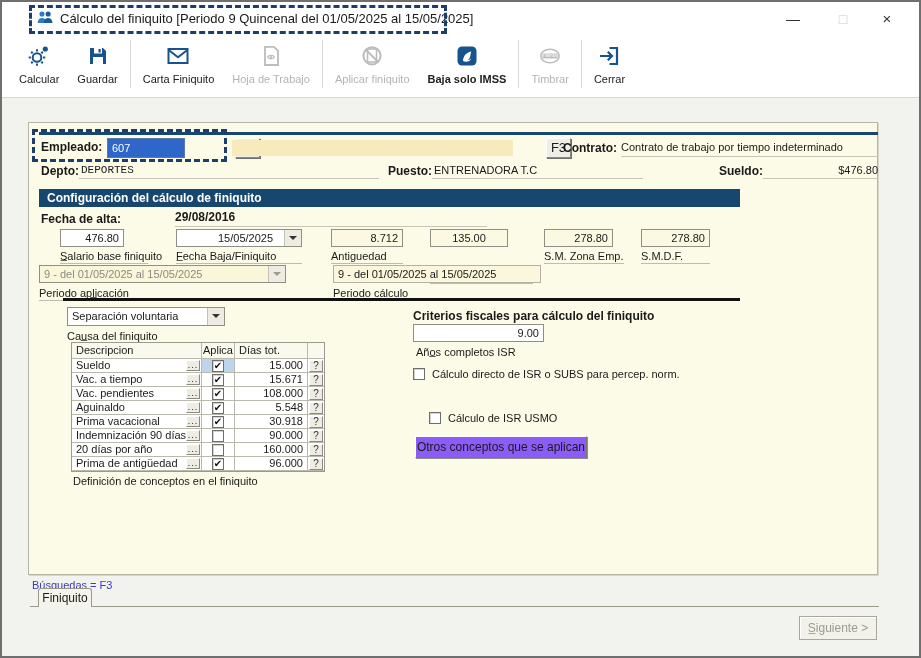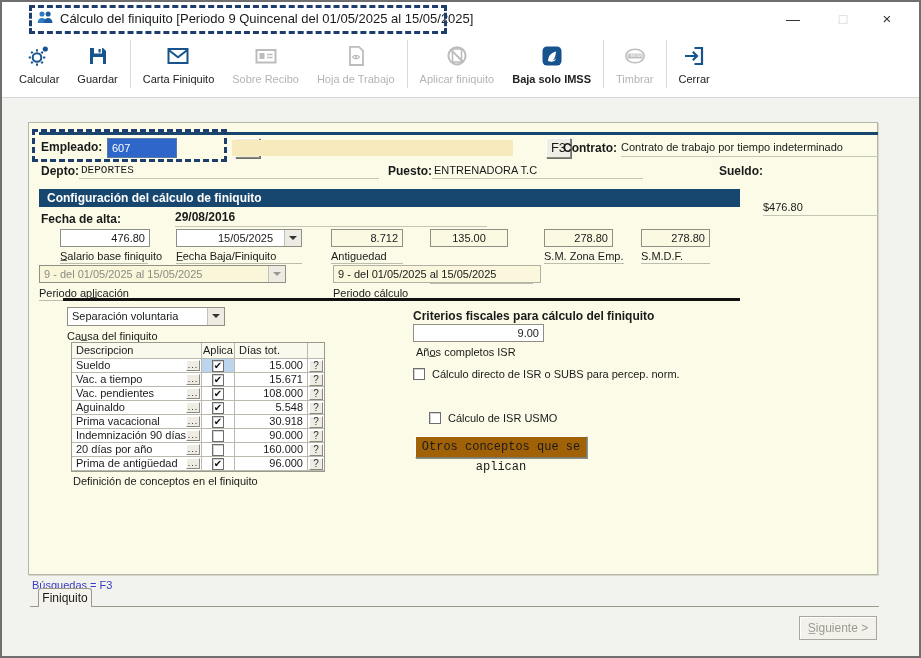--- a/index.html
+++ b/index.html
@@ -68,21 +68,21 @@
   .c-help{width:16px;border-right:none;display:flex;align-items:center;justify-content:center;}
   .mini-btn{background:#EFECE4;border:1px solid #8a8a7e;border-top-color:#fff;border-left-color:#fff;font-size:9px;line-height:8px;text-align:center;}
   .more-btn{position:absolute;right:1px;top:1px;width:14px;height:11px;letter-spacing:1px;}
   .help-btn{width:14px;height:12px;font-size:10px;line-height:10px;color:#333;}
   .cbox{width:12px;height:12px;background:#fff;border:1px solid #6e6e6e;box-shadow:inset 1px 1px 0 #d2d2d2;text-align:center;font-family:"DejaVu Sans",sans-serif;font-size:10px;line-height:10px;color:#111;font-weight:bold;}
 
   .chk-row{position:absolute;display:flex;align-items:flex-start;}
   .chk-row .cbox{margin-right:7px;flex:0 0 12px;}
   .chk-row .clabel{font-size:11px;line-height:13px;}
 
-  .push-btn{position:absolute;background:#a16207;border:1px solid #7a7a6e;border-top-color:#fff;border-left-color:#fff;box-shadow:1px 1px 0 #8f8f85;font-size:12px;text-align:center;font-family:Liberation Mono, monospace;}
+  .push-btn{position:absolute;background:#8b5cf6;border:1px solid #7a7a6e;border-top-color:#fff;border-left-color:#fff;box-shadow:1px 1px 0 #8f8f85;font-size:12px;text-align:center;}
 
   .status-line{position:absolute;left:30px;top:481px;color:#3A3AC8;font-size:11px;}
   .tabstrip-line{position:absolute;left:28px;top:508px;width:849px;height:1px;background:#9a9a8c;}
   .tab{position:absolute;left:36px;top:490px;width:54px;height:19px;background:#F4F3EC;border:1px solid #9a9a8c;border-bottom:none;border-radius:3px 3px 0 0;text-align:center;font-size:12px;line-height:18px;z-index:2;}
   .next-btn{position:absolute;left:797px;top:518px;width:78px;height:24px;background:#F2F1EA;border:1px solid #a8a8a0;box-shadow:inset 1px 1px 0 #fff;color:#9b9b93;font-size:12px;text-align:center;line-height:22px;}
 </style>
 </head>
 <body>
 
 <div id="window">
@@ -135,30 +135,20 @@
           <svg viewBox="0 0 24 24">
             <rect x="2.5" y="5" width="19" height="14" fill="none" stroke="#17538C" stroke-width="2"></rect>
             <path d="M3 6.2l9 7 9-7" fill="none" stroke="#17538C" stroke-width="2"></path>
           </svg>
         </span>
         <span class="tlabel">Carta Finiquito</span>
       </div>
       <div class="tb-btn disabled">
         <span class="ticon">
           <svg viewBox="0 0 24 24">
-            <rect x="2.5" y="6" width="19" height="12.5" fill="none" stroke="#bcbcbc" stroke-width="2"></rect>
-            <rect x="5.5" y="9" width="5" height="6" fill="#bcbcbc"></rect>
-            <path d="M13 10.5h5.5 M13 13.5h5.5" stroke="#bcbcbc" stroke-width="1.5"></path>
-          </svg>
-        </span>
-        <span class="tlabel">Sobre Recibo</span>
-      </div>
-      <div class="tb-btn disabled">
-        <span class="ticon">
-          <svg viewBox="0 0 24 24">
             <path d="M6 2.8h9l4 4V21H6z" fill="none" stroke="#bcbcbc" stroke-width="1.8"></path>
             <path d="M8.5 13c1.5-2.3 5.5-2.3 7 0-1.5 2.3-5.5 2.3-7 0z" fill="none" stroke="#bcbcbc" stroke-width="1.3"></path>
             <circle cx="12" cy="13" r="1.1" fill="#bcbcbc"></circle>
           </svg>
         </span>
         <span class="tlabel">Hoja de Trabajo</span>
       </div>
       <div class="tb-sep"></div>
       <div class="tb-btn disabled">
         <span class="ticon">
@@ -200,40 +190,40 @@
         </span>
         <span class="tlabel">Cerrar</span>
       </div>
     </div>
 
   <div class="content">
     <div class="panel">
       <div class="navy-line"></div>
 
       <span class="abs blbl" style="left:12px;top:17px;">Empleado:</span>
-      <div class="tfield sel-blue" style="left:78px;top:15px;width:70px;height:20px;line-height:18px;">607</div>
+      <div class="tfield sel-blue" style="left:78px;top:15px;width:78px;height:20px;line-height:18px;">607</div>
       <div class="btn3d" style="left:174px;top:15px;width:25px;height:20px;line-height:18px;">F3</div>
       <div class="abs" style="left:203px;top:17px;width:281px;height:16px;background:#F7EBBE;"></div>
       <div class="btn3d" style="left:485px;top:15px;width:25px;height:20px;line-height:18px;">F3</div>
       <span class="abs blbl" style="left:534px;top:18px;">Contrato:</span>
       <div class="abs uline" style="left:592px;top:16px;width:257px;height:18px;line-height:17px;">Contrato de trabajo por tiempo indeterminado</div>
 
       <span class="abs blbl" style="left:12px;top:41px;">Depto:</span>
       <div class="abs uline" style="left:50px;top:39px;width:300px;height:17px;line-height:16px;padding-left:2px;font-family:Liberation Mono, monospace;">DEPORTES</div>
       <span class="abs blbl" style="left:359px;top:41px;">Puesto:</span>
       <div class="abs uline" style="left:403px;top:39px;width:211px;height:17px;line-height:16px;padding-left:2px;">ENTRENADORA T.C</div>
       <span class="abs blbl" style="left:690px;top:41px;">Sueldo:</span>
-      <div class="abs uline" style="left:734px;top:39px;width:115px;height:17px;line-height:16px;text-align:left;margin-top:37px;">$476.80</div>
+      <div class="abs uline" style="left:734px;top:39px;width:115px;height:17px;line-height:16px;text-align:right;">$476.80</div>
 
       <div class="section-bar">Configuración del cálculo de finiquito</div>
 
       <span class="abs blbl" style="left:12px;top:89px;">Fecha de alta:</span>
       <div class="abs uline blbl" style="left:146px;top:87px;width:312px;height:17px;">29/08/2016</div>
 
-      <div class="tfield" style="left:31px;top:106px;width:90px;height:18px;text-align:right;">476.80</div>
+      <div class="tfield" style="left:31px;top:106px;width:64px;height:18px;text-align:right;">476.80</div>
       <span class="fld-lbl" style="left:31px;top:127px;width:88px;">S̲alario base finiquito</span>
 
       <div class="combo" style="left:147px;top:106px;width:126px;height:18px;padding-left:41px;">
         <span>15/05/2025</span>
         <span class="arrow-btn"></span>
       </div>
       <span class="fld-lbl" style="left:147px;top:127px;width:126px;">F̲echa Baja/Finiquito</span>
 
       <div class="tfield ylw" style="left:302px;top:106px;width:72px;height:18px;text-align:right;">8.712</div>
       <span class="fld-lbl" style="left:302px;top:127px;width:72px;">Antiguedad</span>

